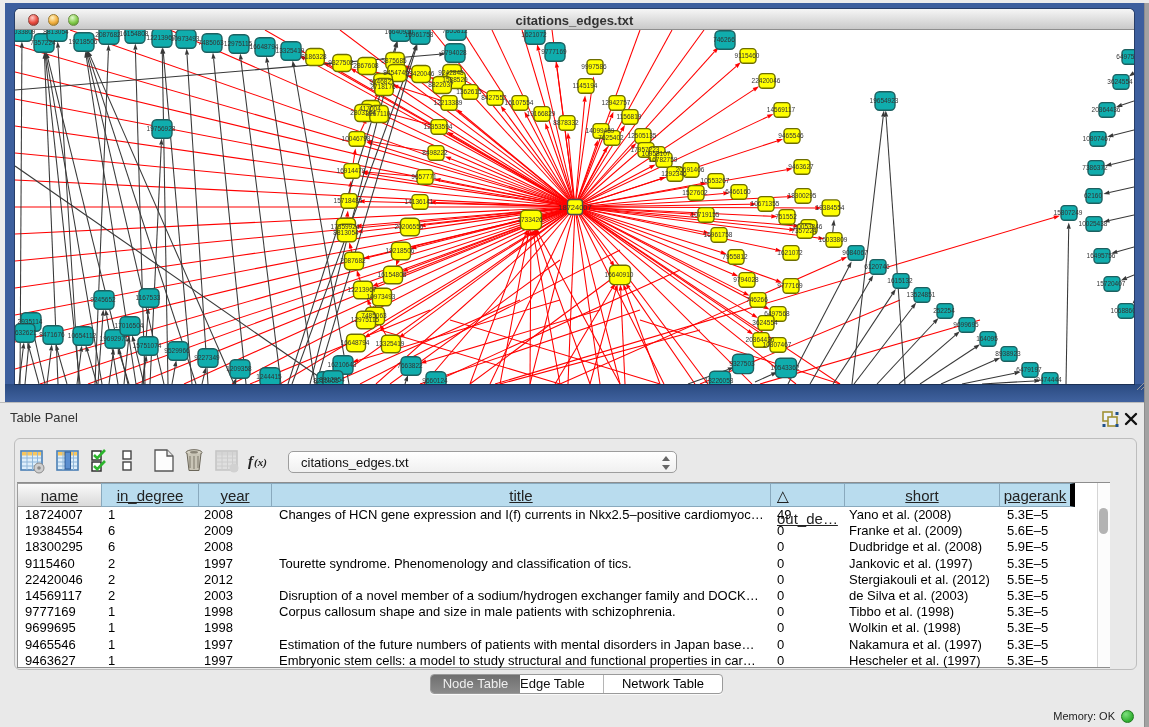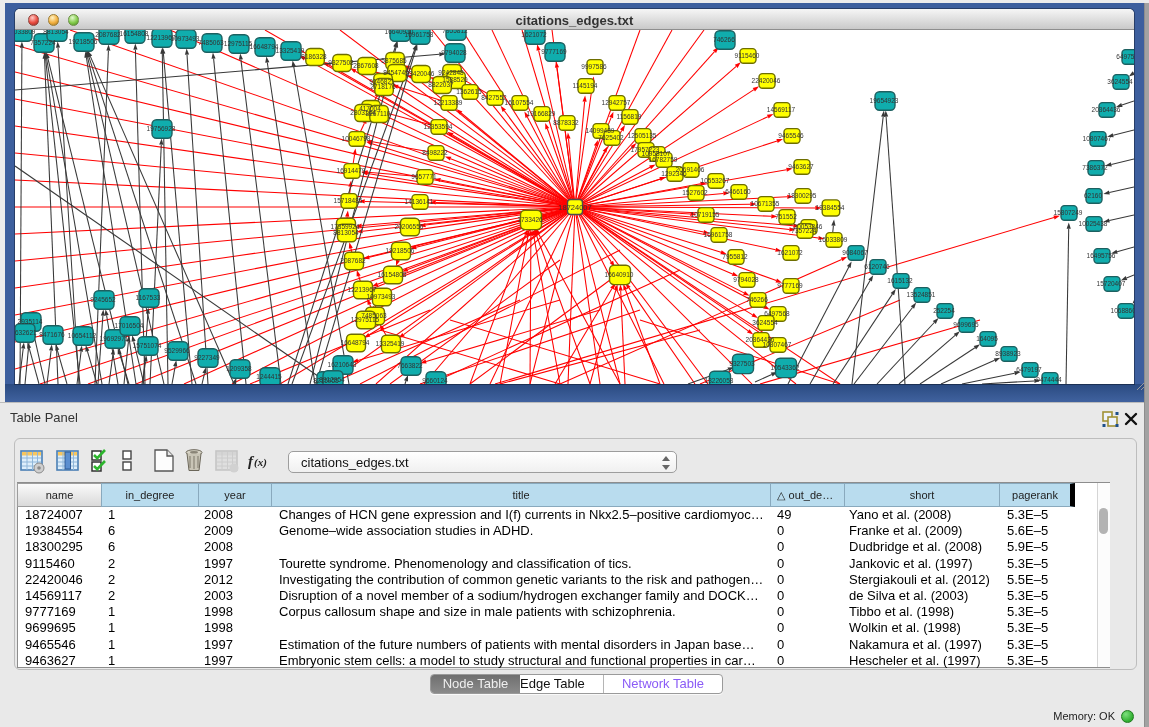--- a/index.html
+++ b/index.html
@@ -1,18 +1,18 @@
 <!DOCTYPE html>
 <html><head><meta charset="utf-8"><style>
 * { margin:0; padding:0; box-sizing:border-box; }
 html,body { width:1149px; height:727px; overflow:hidden; font-family:"Liberation Sans",sans-serif; background:#ececec; }
 .abs { position:absolute; }
 .trow { position:absolute; left:0; width:1097px; height:16px; font-size:13px; color:#000; }
 .trow span { position:absolute; top:0; white-space:nowrap; }
-.hcell { position:absolute; top:483px; height:24px; background:#b9dcee; border:1px solid #89a9bd; border-right:none; font-size:11px; text-align:center; line-height:23px; color:#222; }
+.hcell { position:absolute; top:483px; height:24px; background:#b9dcee; border:1px solid #89a9bd; border-right:none; font-size:15px; text-align:center; line-height:23px; color:#222;text-decoration:underline; }
 </style></head><body>
 
 <div class="abs" style="left:5px;top:3px;width:1139px;height:399px;background:#3d5f9e"></div>
 <div class="abs" style="left:5px;top:384px;width:1139px;height:18px;background:linear-gradient(#2a4a80,#40629f)"></div>
 
 <div class="abs" style="left:1144px;top:3px;width:5px;height:724px;background:#a2a2a2;border-left:1px solid #8d8d8d;z-index:60"></div>
 
 <div class="abs" style="left:15px;top:9px;width:1119px;height:375px;border-radius:5px 5px 0 0;background:#fff;box-shadow:0 0 0 1px rgba(0,0,0,.35)">
   <div class="abs" style="left:0;top:0;width:1119px;height:21px;border-radius:5px 5px 0 0;background:linear-gradient(#f6f6f6,#c9c9c9);border-bottom:1px solid #8e8e8e"></div>
   <div class="abs" style="left:0;top:4px;width:1119px;height:15px;text-align:center;font-size:13px;color:#333;font-weight:bold">citations_edges.txt</div>
@@ -806,21 +806,20 @@
     <span style="left:204px">2008</span>
     <span style="left:279px">Changes of HCN gene expression and I(f) currents in Nkx2.5–positive cardiomyoc…</span>
     <span style="left:777px">49</span>
     <span style="left:849px">Yano et al. (2008)</span>
     <span style="left:1007px">5.3E–5</span>
   </div>
 <div class="trow" style="top:523.2px">
 <span style="left:25px">19384554</span>
     <span style="left:108px">6</span>
     <span style="left:204px">2009</span>
-    <span style="left:279px">Genome–wide association studies in ADHD.</span>
     <span style="left:777px">0</span>
     <span style="left:849px">Franke et al. (2009)</span>
     <span style="left:1007px">5.6E–5</span>
   </div>
 <div class="trow" style="top:539.4px">
 <span style="left:25px">18300295</span>
     <span style="left:108px">6</span>
     <span style="left:204px">2008</span>
     <span style="left:777px">0</span>
     <span style="left:849px">Dudbridge et al. (2008)</span>
@@ -832,21 +831,20 @@
     <span style="left:204px">1997</span>
     <span style="left:279px">Tourette syndrome. Phenomenology and classification of tics.</span>
     <span style="left:777px">0</span>
     <span style="left:849px">Jankovic et al. (1997)</span>
     <span style="left:1007px">5.3E–5</span>
   </div>
 <div class="trow" style="top:571.8px">
 <span style="left:25px">22420046</span>
     <span style="left:108px">2</span>
     <span style="left:204px">2012</span>
-    <span style="left:279px">Investigating the contribution of common genetic variants to the risk and pathogen…</span>
     <span style="left:777px">0</span>
     <span style="left:849px">Stergiakouli et al. (2012)</span>
     <span style="left:1007px">5.5E–5</span>
   </div>
 <div class="trow" style="top:588.0px">
 <span style="left:25px">14569117</span>
     <span style="left:108px">2</span>
     <span style="left:204px">2003</span>
     <span style="left:279px">Disruption of a novel member of a sodium/hydrogen exchanger family and DOCK…</span>
     <span style="left:777px">0</span>
@@ -888,16 +886,16 @@
     <span style="left:849px">Hescheler et al. (1997)</span>
     <span style="left:1007px">5.3E–5</span>
   </div>
 
 <div class="abs" style="left:1097px;top:483px;width:13px;height:184px;background:#fcfcfc;border-left:1px solid #d5d5d5"></div>
 <div class="abs" style="left:1099px;top:508px;width:9px;height:26px;background:#b3b3b3;border-radius:5px"></div>
 
 <div class="abs" style="left:430px;top:674px;width:293px;height:20px;border:1px solid #9a9a9a;border-radius:4px;background:#fff;box-shadow:0 1px 0 rgba(255,255,255,.7)">
   <div class="abs" style="left:0;top:0;width:89px;height:18px;background:linear-gradient(#6f6f6f,#8a8a8a);border-radius:3px 0 0 3px;color:#efefef;font-size:13px;text-align:center;line-height:18px">Node Table</div>
   <div class="abs" style="left:89px;top:0;width:84px;height:18px;border-right:1px solid #b5b5b5;color:#111;font-size:13px;line-height:18px">Edge Table</div>
-  <div class="abs" style="left:173px;top:0;width:118px;height:18px;color:#8b5cf6;font-size:13px;text-align:center;line-height:18px">Network Table</div>
+  <div class="abs" style="left:173px;top:0;width:118px;height:18px;color:#000000;font-size:13px;text-align:center;line-height:18px">Network Table</div>
 </div>
 
 <div class="abs" style="left:1000px;top:710px;width:115px;text-align:right;font-size:11px;color:#222">Memory: OK</div>
 <div class="abs" style="left:1121px;top:710px;width:13px;height:13px;border-radius:50%;background:radial-gradient(circle at 35% 30%,#7fe07f,#2fae2f 70%);border:1px solid #1e7a1e"></div>
 </body></html>

